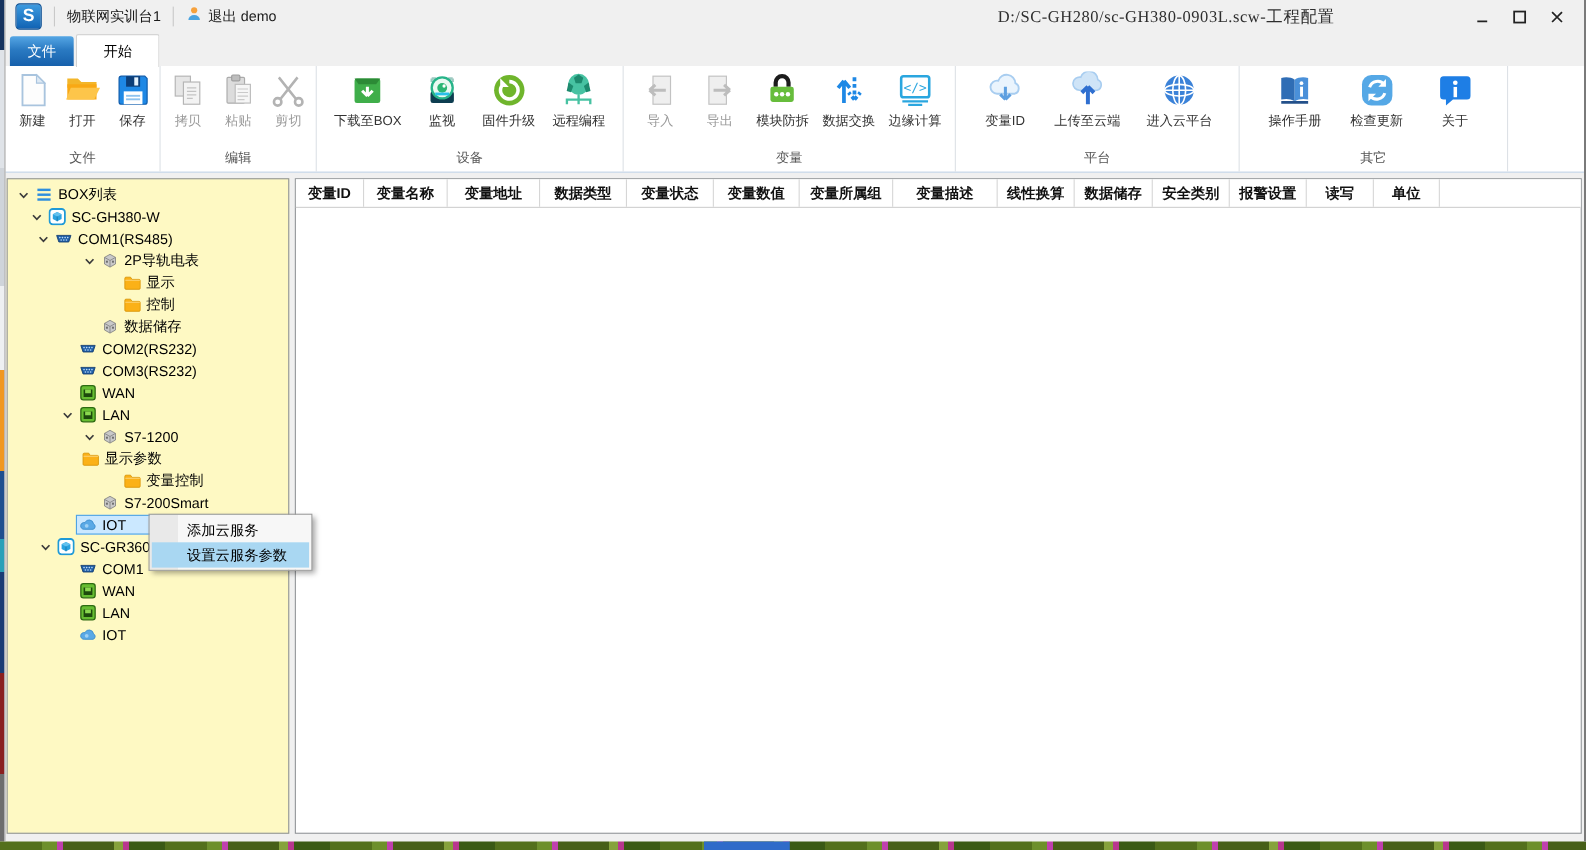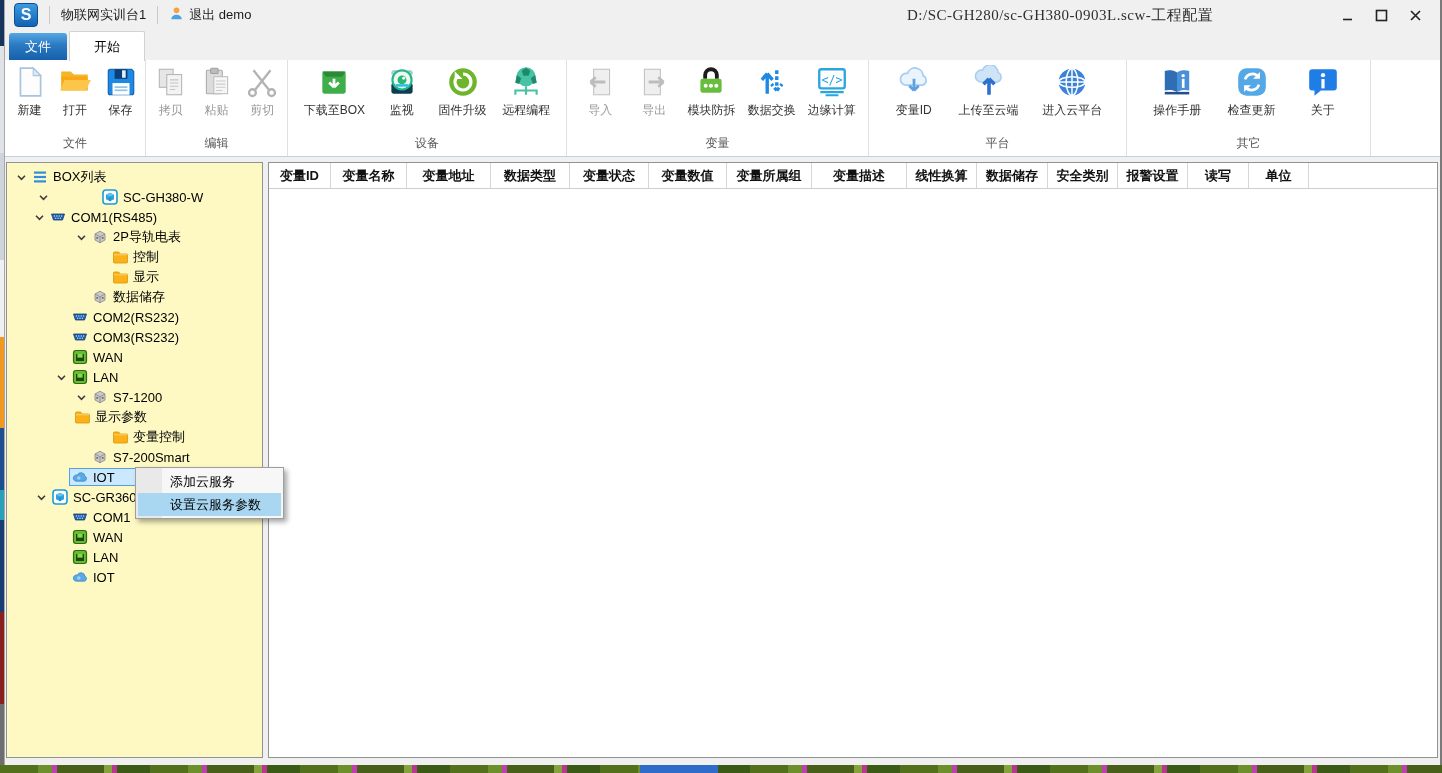--- a/index.html
+++ b/index.html
@@ -356,21 +356,21 @@
           <span class="ticon"><svg viewBox="0 0 16 16">
               <g fill="#2f8fde">
                 <rect x="2" y="2.5" width="12" height="2.2"></rect>
                 <rect x="2" y="6.9" width="12" height="2.2"></rect>
                 <rect x="2" y="11.3" width="12" height="2.2"></rect>
               </g>
             </svg></span>
           <span class="tlbl">BOX列表</span>
         </span>
       </div>
-      <div class="trow" style="padding-left: 28px; gap: 48px;">
+      <div class="trow" style="padding-left: 18px;">
         <span class="chev">
           <svg viewBox="0 0 12 12">
             <path d="M2.2 4l3.8 4 3.8-4" stroke="#3c3c3c" stroke-width="1.7" fill="none"></path>
           </svg>
         </span>
         <span class="rowbody">
           <span class="ticon"><svg viewBox="0 0 16 16">
               <rect x="1" y="1" width="14" height="14" rx="3" fill="#fff" stroke="#1f9ad7" stroke-width="1.6"></rect>
               <path d="M8 3.8l4 2v4.4l-4 2-4-2V5.8z" fill="#2aa3e0"></path>
               <path d="M8 3.8l4 2-4 2-4-2z" fill="#63c1ee"></path>
@@ -418,31 +418,31 @@
           <span class="tlbl">2P导轨电表</span>
         </span>
       </div>
       <div class="trow" style="padding-left: 86px;">
         <span class="chsp"></span>
         <span class="rowbody">
           <span class="ticon"><svg viewBox="0 0 16 16">
               <path d="M1.5 4a1 1 0 0 1 1-1h4.2L8 5h6.5a1 1 0 0 1 1 1v7a1 1 0 0 1-1 1h-12a1 1 0 0 1-1-1z" fill="#fbb117" stroke="#d8960a" stroke-width=".8"></path>
               <path d="M1.9 5.8h13.2" stroke="#fcd477" stroke-width="1"></path>
             </svg></span>
-          <span class="tlbl">控制</span>
+          <span class="tlbl">显示</span>
         </span>
       </div>
       <div class="trow" style="padding-left: 86px;">
         <span class="chsp"></span>
         <span class="rowbody">
           <span class="ticon"><svg viewBox="0 0 16 16">
               <path d="M1.5 4a1 1 0 0 1 1-1h4.2L8 5h6.5a1 1 0 0 1 1 1v7a1 1 0 0 1-1 1h-12a1 1 0 0 1-1-1z" fill="#fbb117" stroke="#d8960a" stroke-width=".8"></path>
               <path d="M1.9 5.8h13.2" stroke="#fcd477" stroke-width="1"></path>
             </svg></span>
-          <span class="tlbl">显示</span>
+          <span class="tlbl">控制</span>
         </span>
       </div>
       <div class="trow" style="padding-left: 66px;">
         <span class="chsp"></span>
         <span class="rowbody">
           <span class="ticon"><svg viewBox="0 0 16 16">
               <path d="M3 5l5-2.8L13 5v6l-5 2.8L3 11z" fill="#c9c9c9" stroke="#858585" stroke-width=".8"></path>
               <path d="M3 5l5 2.8L13 5" fill="none" stroke="#858585" stroke-width=".8"></path>
               <path d="M8 7.8v6" stroke="#858585" stroke-width=".8"></path>
               <rect x="4.3" y="8" width="1.8" height="1.8" fill="#6f6f6f"></rect>

